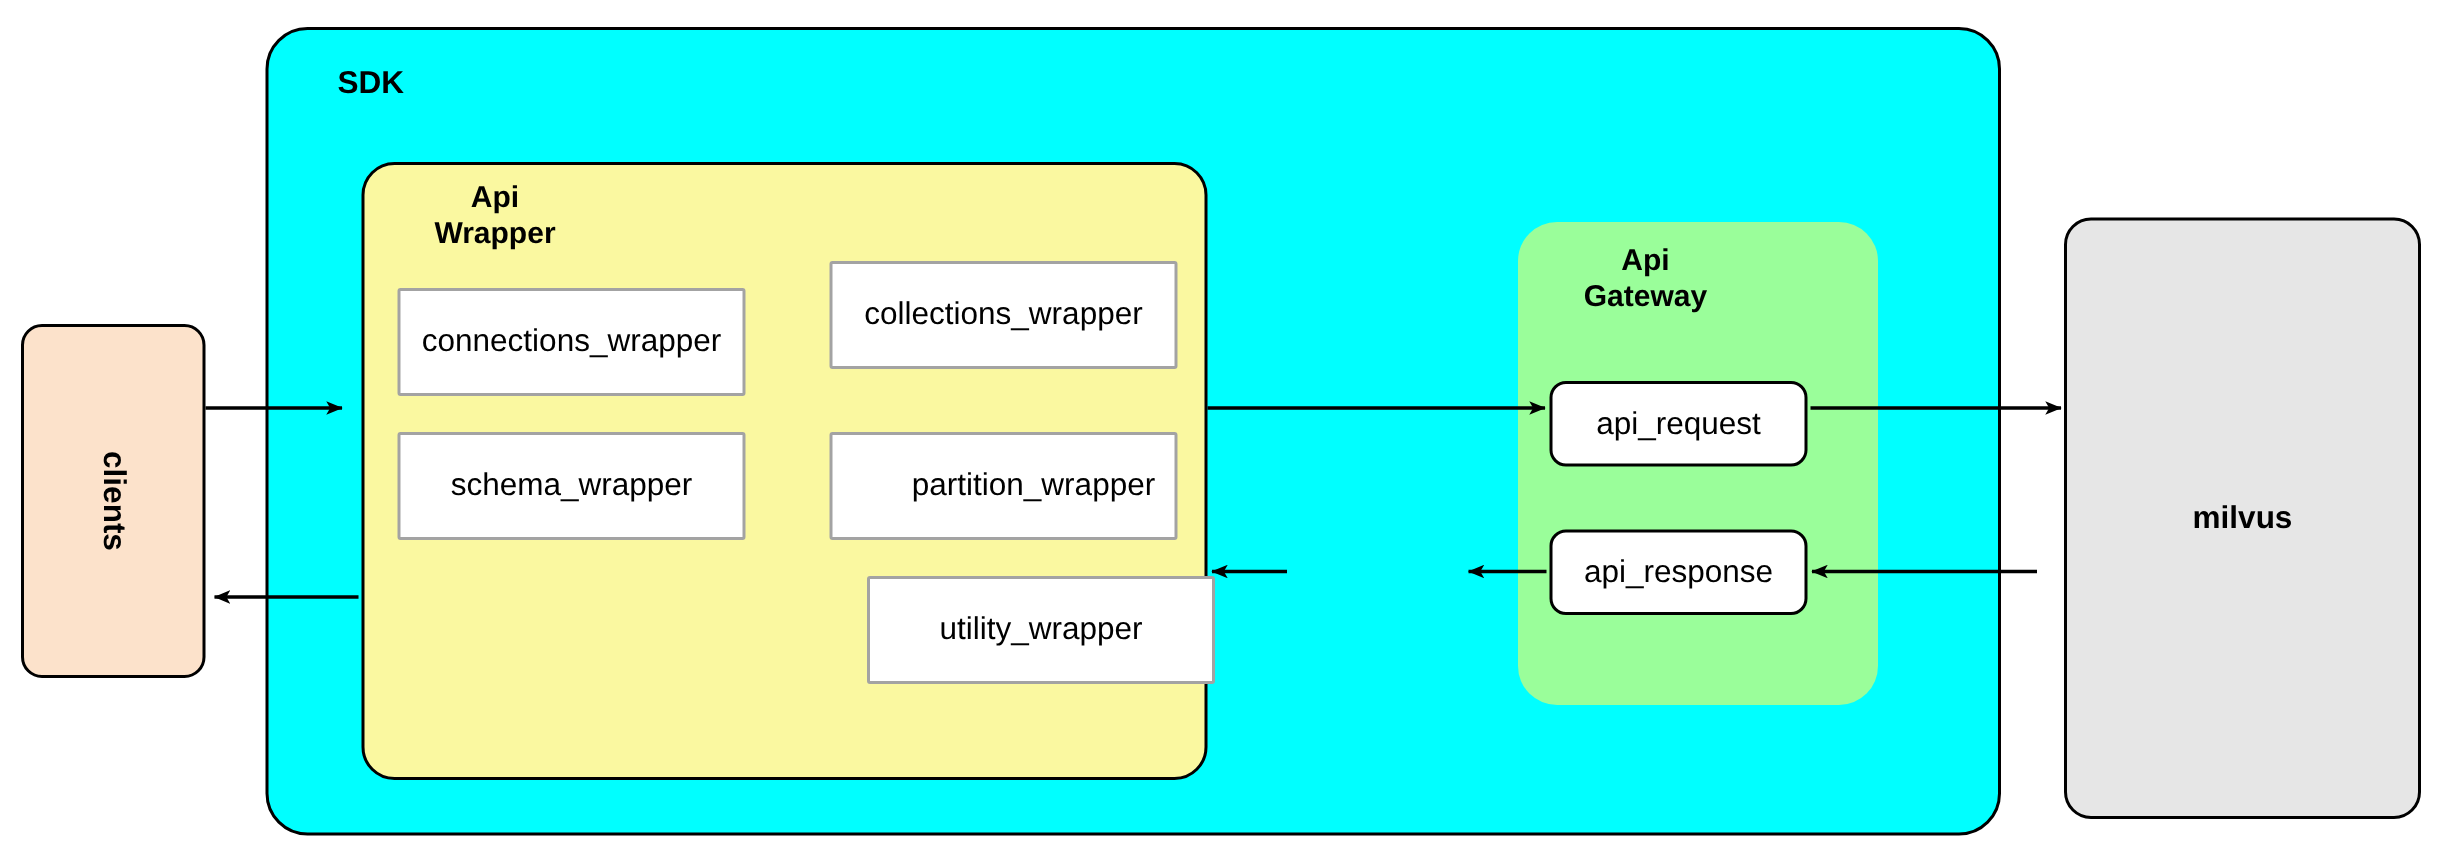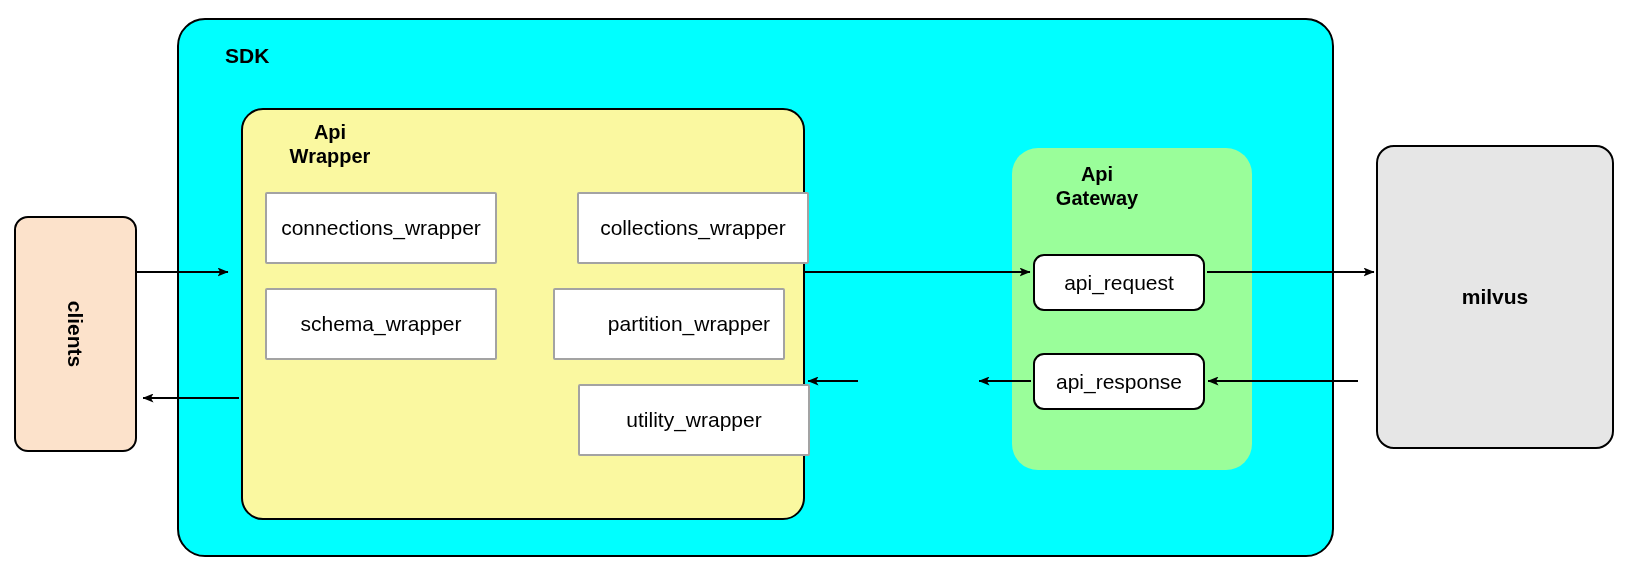--- a/index.html
+++ b/index.html
@@ -114,21 +114,21 @@
     border-radius: 14px;
   }
   .clients-label {
     font-size: 21px;
     font-weight: bold;
     transform: rotate(90deg);
     white-space: nowrap;
   }
   .milvus-box {
     left: 1376px; top: 145px;
-    width: 238px; height: 304px;
+    width: 238px; height: 401px;
     background: #e6e6e6;
     border: 2px solid #000000;
     border-radius: 18px;
     font-size: 21px;
     font-weight: bold;
   }
 
   
   #arrows {
     position: absolute;
@@ -145,21 +145,21 @@
   <div class="node sdk-box">
     <div class="sdk-label">SDK</div>
   </div>
 
   <div class="node apiwrapper-box">
     <div class="apiwrapper-label">Api
 Wrapper</div>
   </div>
 
   <div class="node wrapper-cell" style="left:265px; top:192px;">connections_wrapper</div>
-  <div class="node wrapper-cell" style="left:553px; top:192px;margin-left:24px;">collections_wrapper</div>
+  <div class="node wrapper-cell" style="left:553px; top:174px;">collections_wrapper</div>
   <div class="node wrapper-cell" style="left:265px; top:288px;">schema_wrapper</div>
   <div class="node wrapper-cell" style="left:553px; top:288px;padding-left:40px;">partition_wrapper</div>
   <div class="node wrapper-cell" style="left:578px; top:384px;">utility_wrapper</div>
 
   <div class="node gateway-box">
     <div class="gateway-label">Api
 Gateway</div>
   </div>
 
   <div class="node gw-cell" style="left:1033px; top:254px;">api_request</div>

